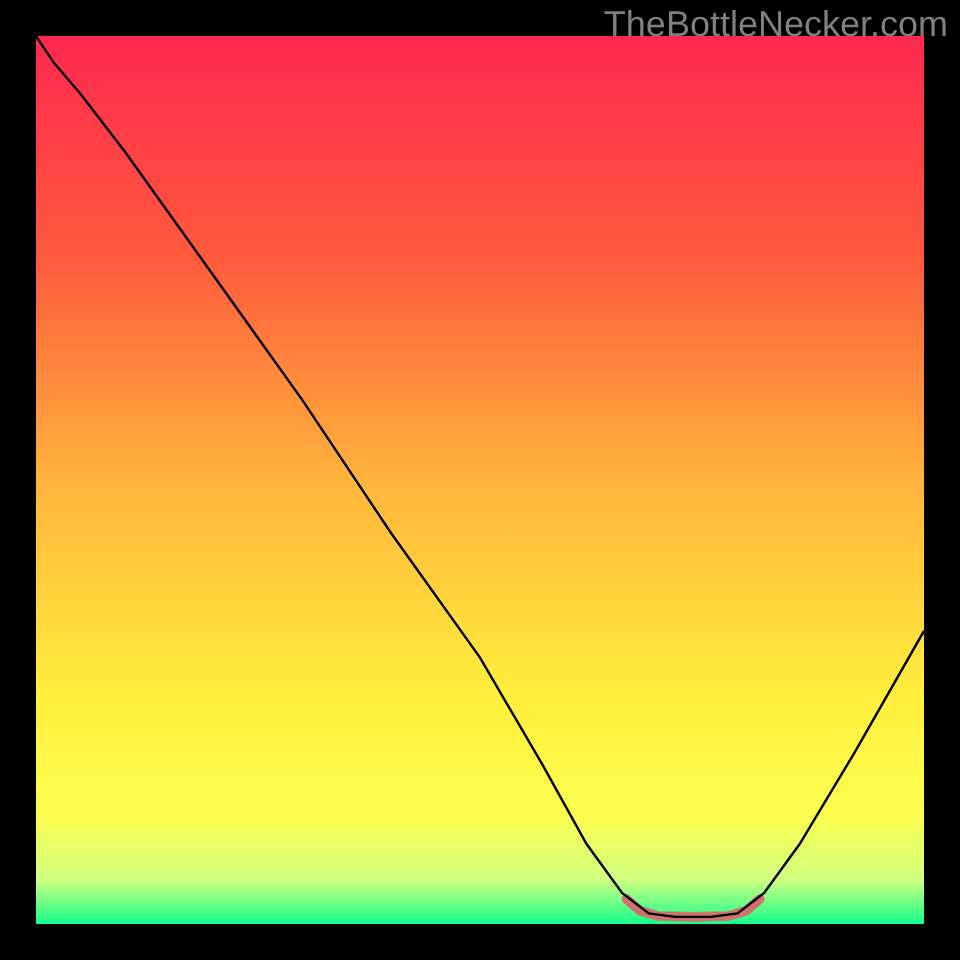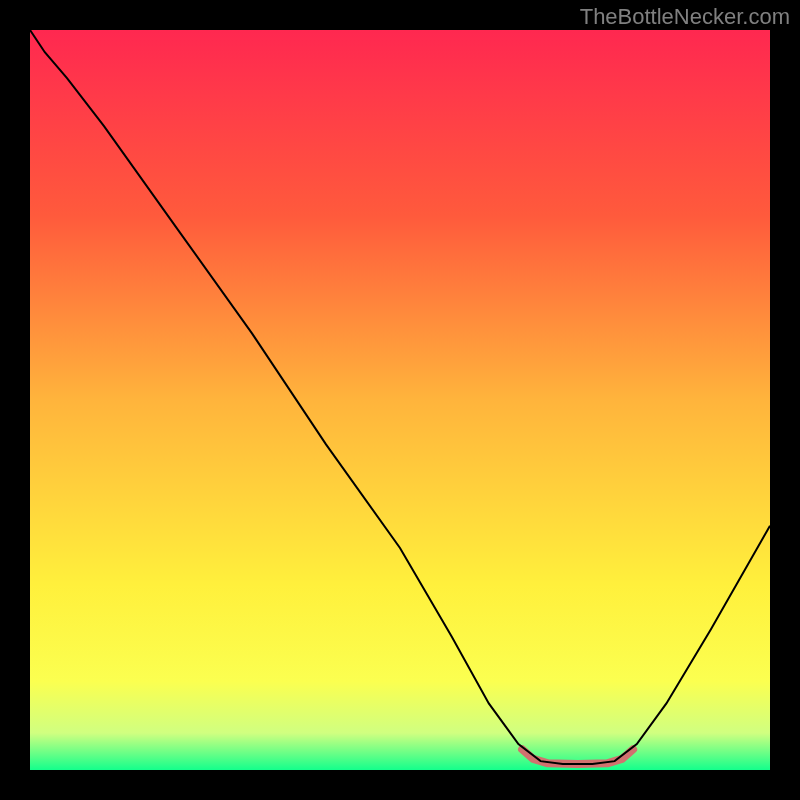--- a/index.html
+++ b/index.html
@@ -8,21 +8,21 @@
       height: 800px;
       background: #000;
       position: relative;
       font-family: Arial, sans-serif;
     }
     .watermark {
       position: absolute;
       top: 4px;
       right: 10px;
       color: #808080;
-      font-size: 22px;
+      font-size: 30px;
       font-weight: 500;
     }
     .chart-container {
       position: absolute;
       top: 30px;
       left: 30px;
       width: 740px;
       height: 740px;
     }
     .gradient-bg {

